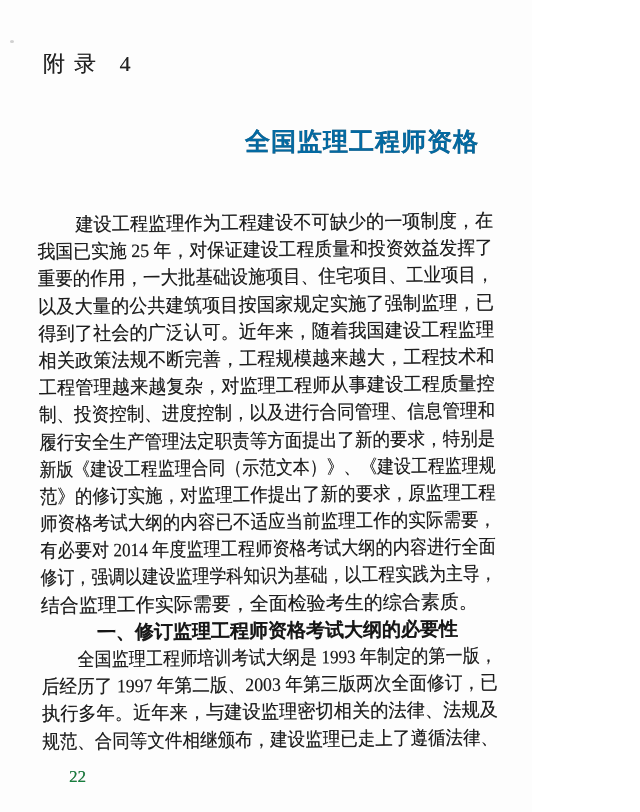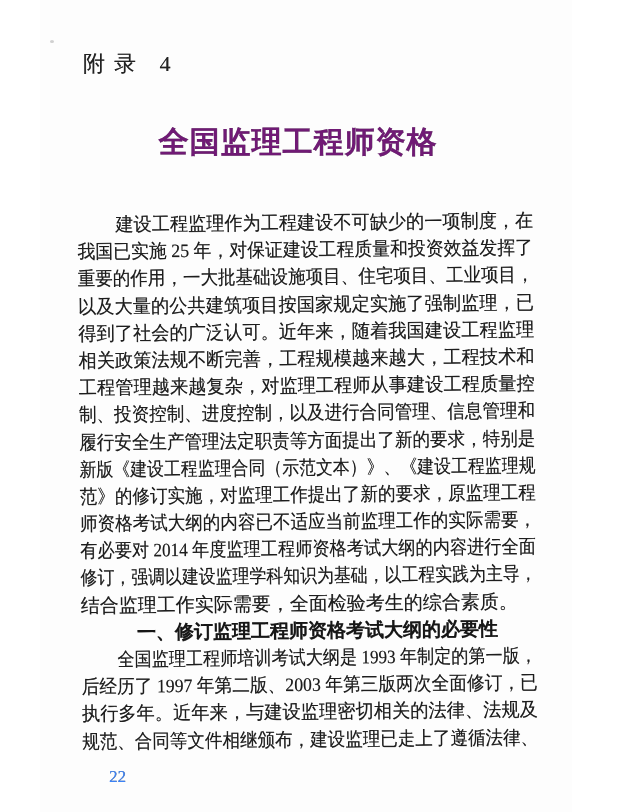--- a/index.html
+++ b/index.html
@@ -4,57 +4,56 @@
 <style>
   html,body { margin:0; padding:0; background:#ffffff; }
   .page {
     position:relative;
     width:532px; height:812px;
     background:#fdfdfd;
     overflow:hidden;
     font-family:"Liberation Serif", serif;
     color:#1d1d1d;
     text-shadow:0.2px 0.2px 0.35px rgba(25,25,25,0.55);
-    margin-left:40px;
   }
   .speck {
     position:absolute; left:10px; top:40px;
     width:4px; height:3px; background:#c4c4c4;
     border-radius:50%; opacity:.8;
   }
   .appendix {
     position:absolute; left:43px; top:49px;
     font-size:22px; letter-spacing:9px; color:#222;
   }
   .title {
     position:absolute; left:37px; top:125px; width:442px;
-    text-align:center;
+    text-align:right;
     font-family:"Liberation Sans", sans-serif;
-    font-weight:700; font-size:30px; line-height:33px;
-    letter-spacing:1px; color:#701a75;
+    font-weight:700; font-size:25px; line-height:33px;
+    letter-spacing:1px; color:#0369a1;
   }
   .body-block {
     position:absolute; left:37px; top:211px; width:456px;
     transform:rotate(-0.55deg); transform-origin:0 0;
   }
   .bline {
     font-size:19px; line-height:27.2px; height:27.2px;
     text-align:justify; text-align-last:justify;
     color:#1d1d1d;
   }
   .indent  { text-indent:40px; }
   .no-just { text-align:left; text-align-last:left; }
   .heading {
     font-family:"Liberation Sans", sans-serif; font-weight:700;
     text-indent:56px; text-align:left; text-align-last:left;
     color:#161616;
   }
   .pagenum {
     position:absolute; left:69px; top:767px;
-    font-size:17px; color:#3b82f6;
+    font-size:17px; color:#15803d;
   }
 </style>
 </head>
 <body>
 
 <div class="page">
 
   <div class="speck"></div>
 
   <div class="appendix">附录 4</div>

